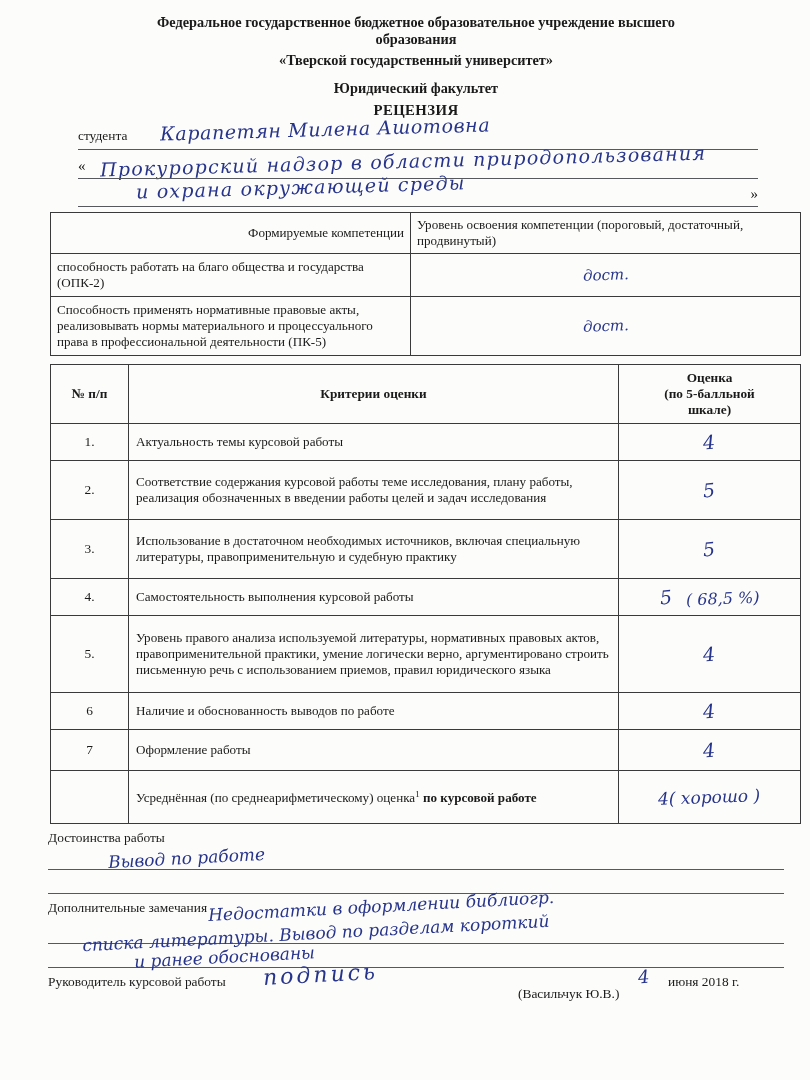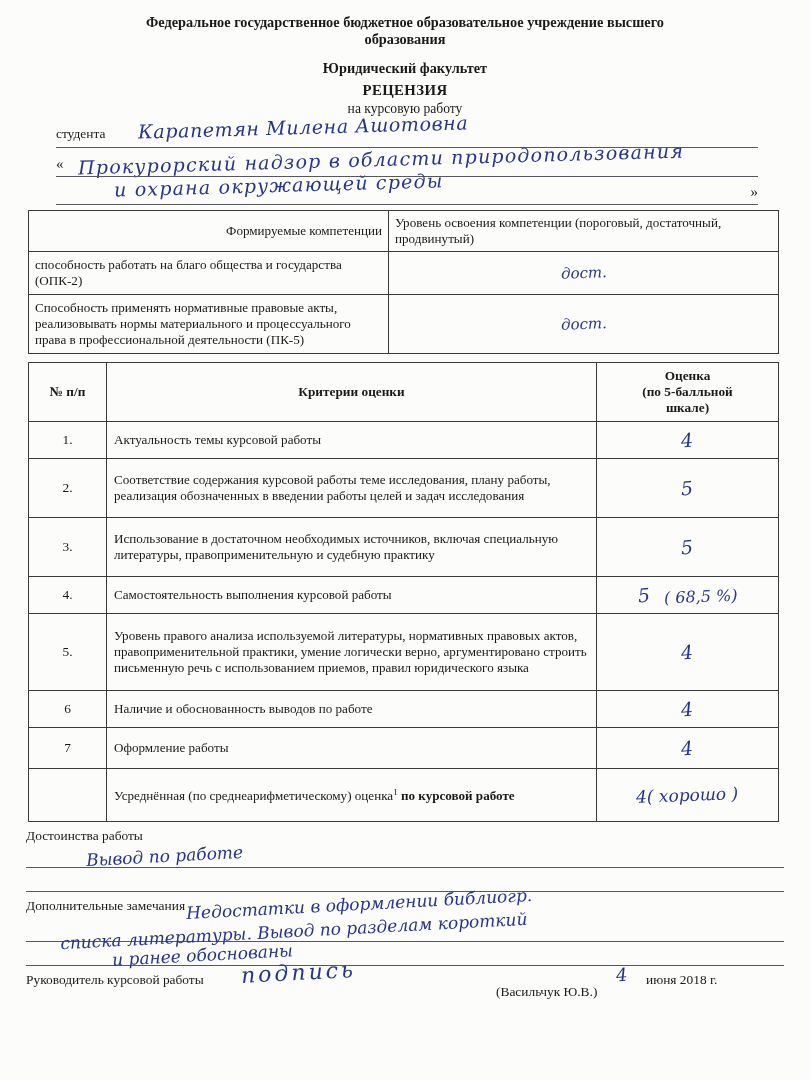--- a/index.html
+++ b/index.html
@@ -17,21 +17,21 @@
   }
   .page {
     position: relative;
     width: 810px;
     height: 1080px;
     padding: 0;
     box-sizing: border-box;
     background: #fcfcfa;
   }
   .inner {
-    padding: 14px 26px 0 26px;
+    padding: 14px 26px 0 48px;
   }
 
   
   .hdr {
     text-align: center;
     font-weight: bold;
     font-size: 14.3px;
     line-height: 1.22;
   }
   .hdr-line2 {
@@ -265,23 +265,23 @@
   }
 </style>
 </head>
 <body>
 
 <div class="page">
   <div class="inner">
 
     <div class="hdr">Федеральное государственное бюджетное образовательное учреждение высшего</div>
     <div class="hdr">образования</div>
+    <div class="hdr-line2">«Тверской государственный университет»</div>
     <div class="hdr-line3">Юридический факультет</div>
     <div class="doc-title">РЕЦЕНЗИЯ</div>
-    <div class="doc-sub">на курсовую работу</div>
 
     <div class="studrow">
       <span class="lbl">студента</span>
       <span class="value">
         <span class="hand">Карапетян Милена Ашотовна</span>
       </span>
       <div class="rule"></div>
     </div>
 
 

